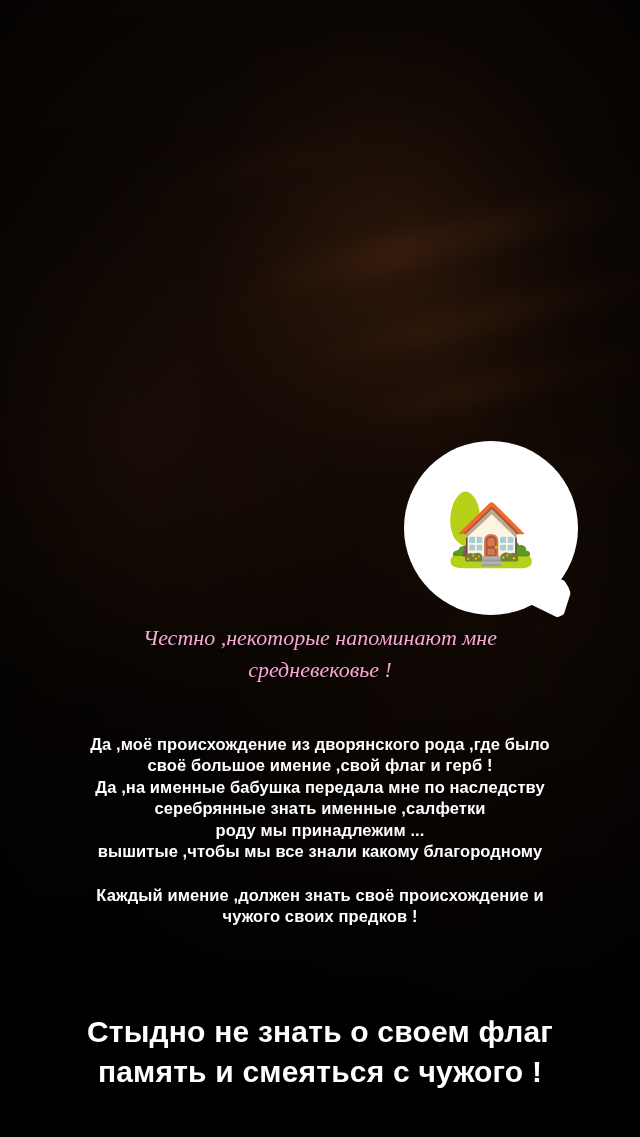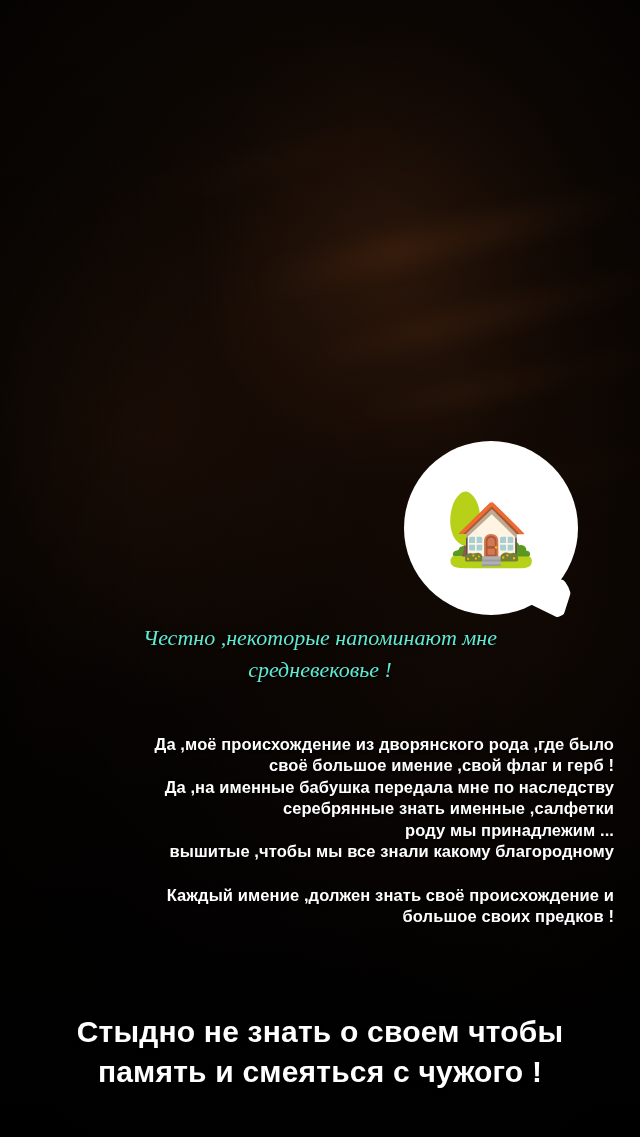--- a/index.html
+++ b/index.html
@@ -87,42 +87,42 @@
     user-select: none;
   }
 
   
   .caption-italic {
     position: absolute;
     left: 50px;
     top: 622px;
     width: 540px;
     text-align: center;
-    color: #5eead4;
+    color: #f9a8d4;
     font-family: "Liberation Serif", serif;
     font-style: italic;
     font-size: 22px;
     line-height: 1.45;
     text-shadow: 0 1px 3px rgba(0,0,0,0.8);
   }
   .body-block {
     position: absolute;
     left: 26px;
     top: 734px;
     width: 588px;
     text-align: center;
     color: #ffffff;
     font-family: "Liberation Sans", sans-serif;
     font-weight: bold;
     font-size: 16.5px;
     line-height: 1.30;
     letter-spacing: 0.1px;
     text-shadow: 0 1px 3px rgba(0,0,0,0.85);
   }
-  .body-block p { margin: 0; text-align: right; }
+  .body-block p { margin: 0; }
   .body-block .gap { height: 22px; }
 
   .headline {
     position: absolute;
     left: 30px;
     top: 1012px;
     width: 580px;
     text-align: center;
     color: #ffffff;
     font-family: "Liberation Sans", sans-serif;
@@ -159,21 +159,21 @@
 
   <div class="body-block">
     <p>Да ,моё происхождение из дворянского рода ,где было</p>
     <p>своё большое имение ,свой флаг и герб !</p>
     <p>Да ,на именные бабушка передала мне по наследству</p>
     <p>серебрянные знать именные ,салфетки</p>
     <p>роду мы принадлежим ...</p>
     <p>вышитые ,чтобы мы все знали какому благородному</p>
     <div class="gap"></div>
     <p>Каждый имение ,должен знать своё происхождение и</p>
-    <p>большое своих предков !</p>
+    <p>чужого своих предков !</p>
   </div>
 
   <div class="headline">
-    <div>Стыдно не знать о своем чтобы</div>
+    <div>Стыдно не знать о своем флаг</div>
     <div>память и смеяться с чужого !</div>
   </div>
 
 </div>
 
 </body></html>

